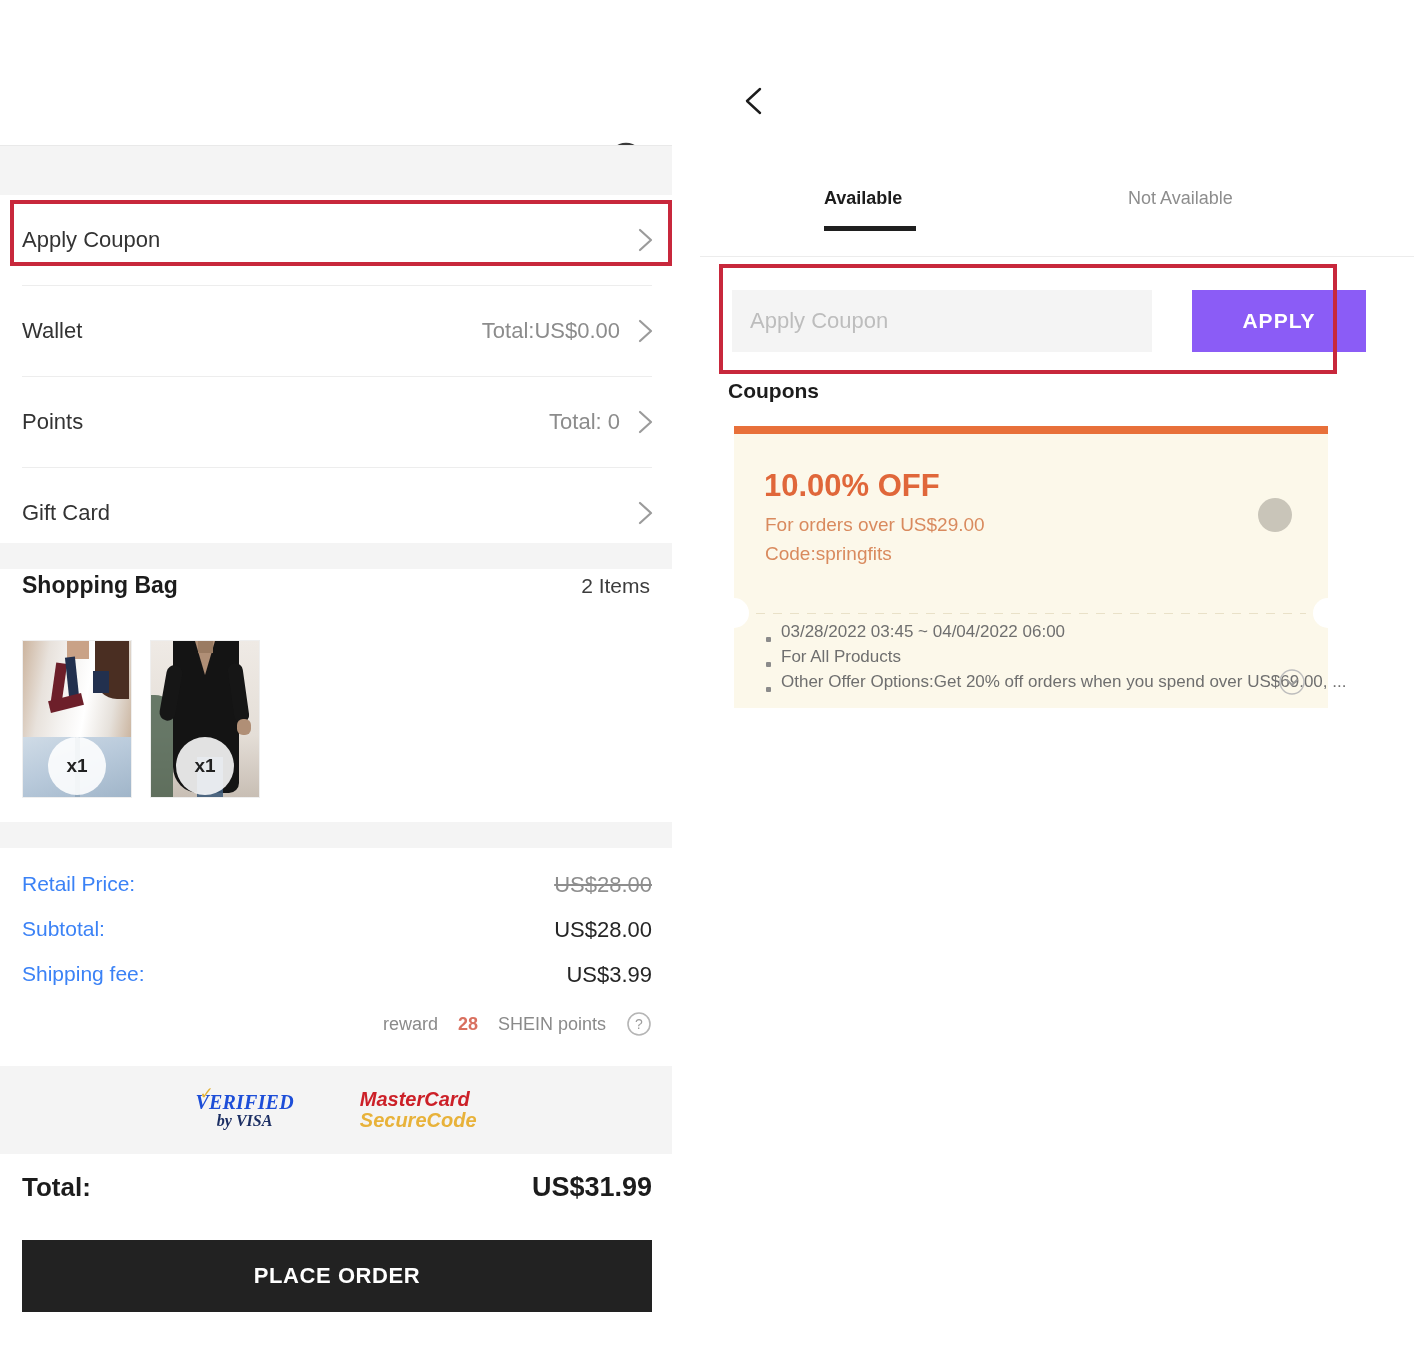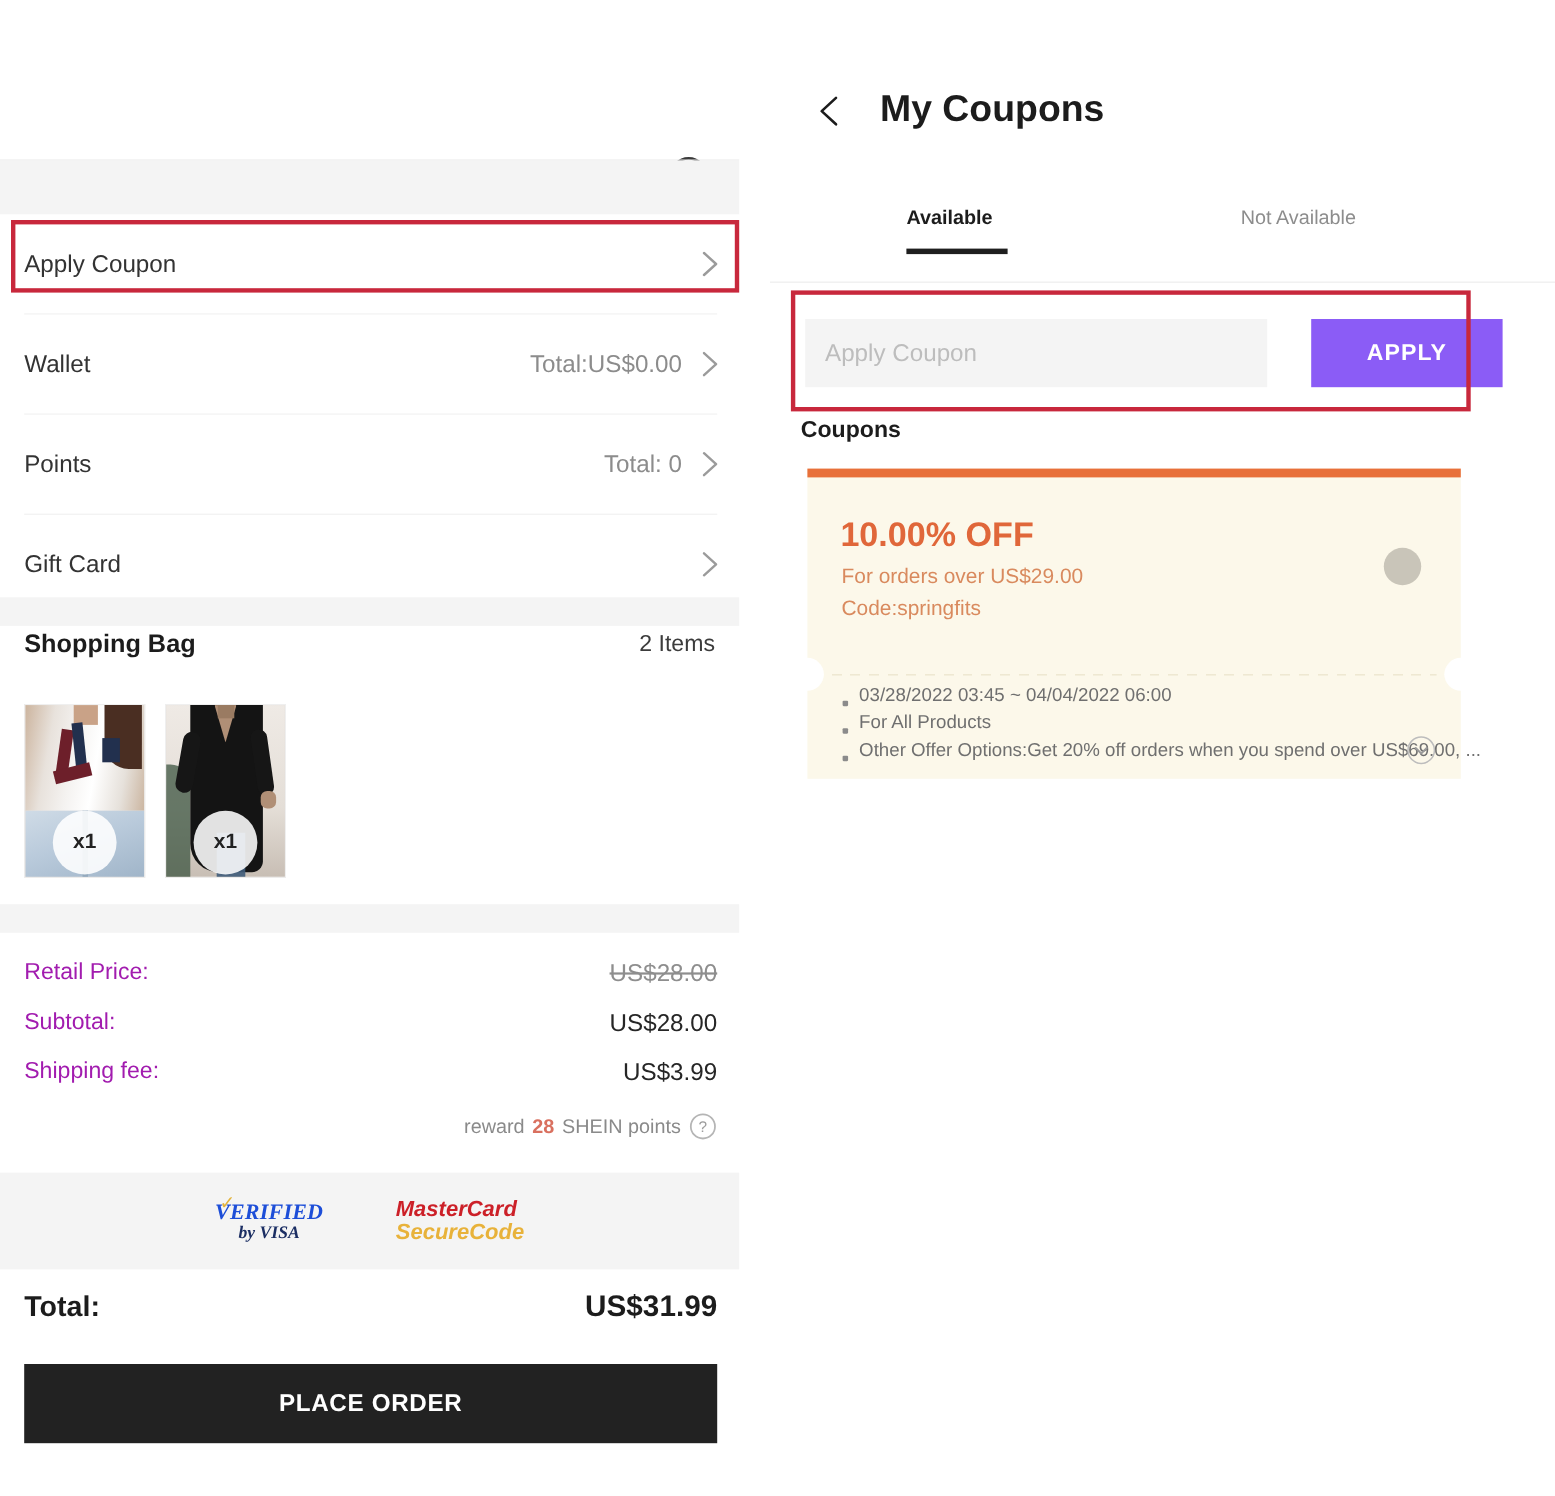--- a/index.html
+++ b/index.html
@@ -94,27 +94,27 @@
   .t2-v { position:absolute; left:44px; top:0; width:20px; height:34px; background:#b08f76;
           clip-path: polygon(0 0, 100% 0, 50% 100%); }
   .t2-neck { position:absolute; left:47px; top:0; width:15px; height:12px; background:#9a7b62; }
   .t2-arm { position:absolute; left:12px; top:24px; width:16px; height:56px; background:#161616; transform: rotate(10deg); border-radius: 8px; }
   .t2-arm2 { position:absolute; left:80px; top:22px; width:15px; height:60px; background:#161616; transform: rotate(-8deg); border-radius: 8px; }
   .t2-hand { position:absolute; left:86px; top:78px; width:14px; height:16px; background:#b08f76; border-radius:6px; }
   .t2-jean { position:absolute; left:46px; top:116px; width:26px; height:42px; background:#3f5c7a; opacity:.9; }
 
   
   .price-row { position: absolute; left: 0; width: 672px; height: 45px; }
-  .price-row .p-label { position: absolute; left: 22px; top: 0; font-size: 21px; color: #a21caf; }
+  .price-row .p-label { position: absolute; left: 22px; top: 0; font-size: 21px; color: #3b82f6; }
   .price-row .p-value { position: absolute; right: 20px; top: 0; font-size: 22px; color: #262626; }
   .price-row .p-value.struck { color: #8e8e8e; text-decoration: line-through; }
 
   .reward-line {
     position: absolute; right: 20px; top: 1011px;
-    display: flex; align-items: center; gap: 7px;
+    display: flex; align-items: center; gap: 20px;
     font-size: 18px; color: #8a8a8a;
   }
   .reward-num { color: #d9705f; font-weight: 700; }
   .q-icon { width: 26px; height: 26px; }
   .q-icon svg { width: 26px; height: 26px; display:block; }
 
   .pay-band {
     position: absolute; left: 0; top: 1066px; width: 672px; height: 88px;
     background: #f4f4f4; display: flex; align-items: center; justify-content: center; gap: 66px;
   }
@@ -356,21 +356,20 @@
     <div class="redbox" style="left:10px; top:200px; width:662px; height:66px;"></div>
   </div>
 
   <div class="right-panel">
 
     <div class="back-chevron" style="left:38px; top:84px;">
       <svg viewBox="0 0 34 34">
           <path d="M22 5 L9 17 L22 29" fill="none" stroke="#1c1c1c" stroke-width="2.4" stroke-linecap="round" stroke-linejoin="round"></path>
         </svg>
     </div>
-    <div class="rp-title">My Coupons</div>
 
     <div class="tabs">
       <div class="tab active">Available</div>
       <div class="tab inactive">Not Available</div>
       <div class="tab-underline"></div>
     </div>
     <div class="rp-hairline" style="top:256px;"></div>
 
     <div class="coupon-input-wrap">
       <input class="coupon-input" type="text" placeholder="Apply Coupon" style="">

